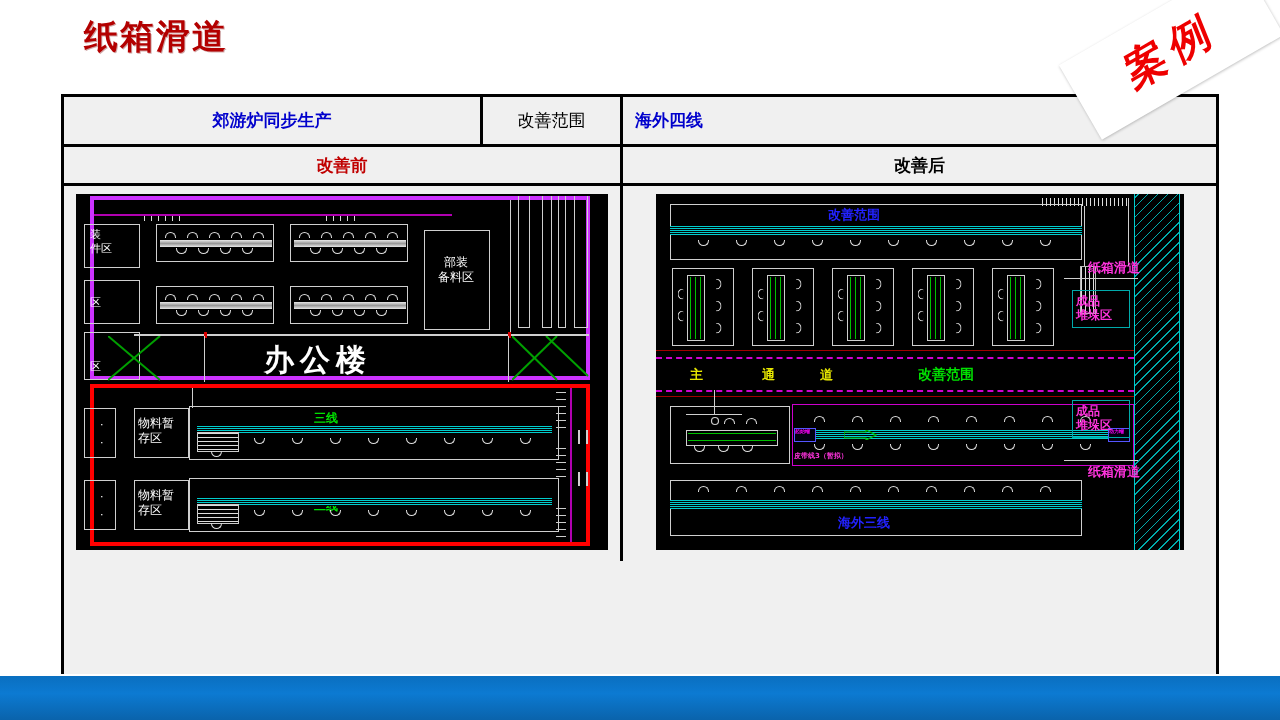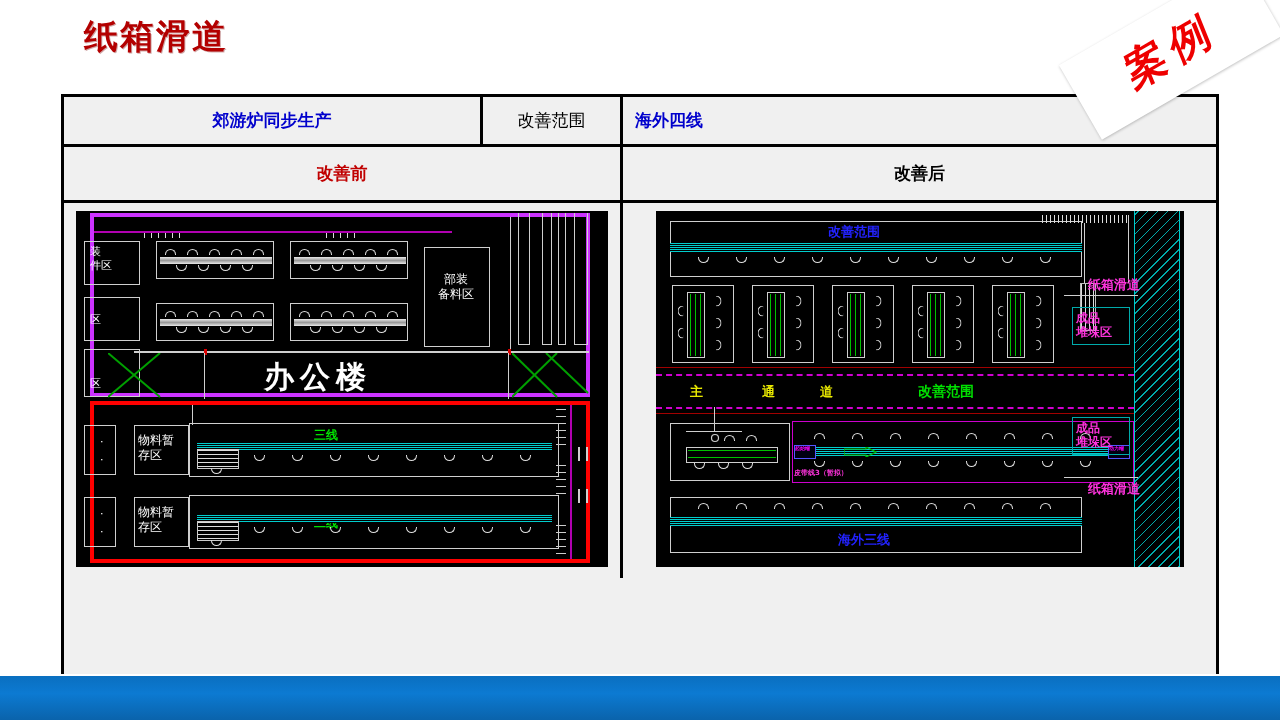--- a/index.html
+++ b/index.html
@@ -34,21 +34,21 @@
   #scope-label  { width: 140px; justify-content: center; border-right: 3px solid #000;
                   font-size: 17px; color: #000; }
   #scope-value  { width: 419px; justify-content: center; border-right: 3px solid #000;
                   font-size: 17px; color: #0000cc; font-weight: bold; }
   #theme-label  { width: 120px; justify-content: center; border-right: 3px solid #000;
                   font-size: 17px; color: #000; }
   #theme-value  { flex: 1; justify-content: flex-start; padding-left: 12px;
                   font-size: 17px; color: #0000cc; font-weight: bold; }
 
   
-  #row-ba { height: 56px; border-bottom: 3px solid #000; }
+  #row-ba { height: 39px; border-bottom: 3px solid #000; }
   #ba-before { width: 559px; justify-content: center; border-right: 3px solid #000;
                font-size: 17px; color: #c00000; font-weight: bold; }
   #ba-after  { flex: 1; justify-content: center; font-size: 17px; color: #000; font-weight: bold; }
 
   
   #row-desc { height: 101px; border-bottom: 3px solid #000; background: #dfe6f2; }
   .desc-cell { background: #dfe6f2; padding: 8px 10px 0 10px; }
   #desc-left  { width: 559px; border-right: 3px solid #000; }
   #desc-right { flex: 1; }
   .desc-title { font-size: 15px; font-weight: bold; color: #000; margin-bottom: 4px; }

